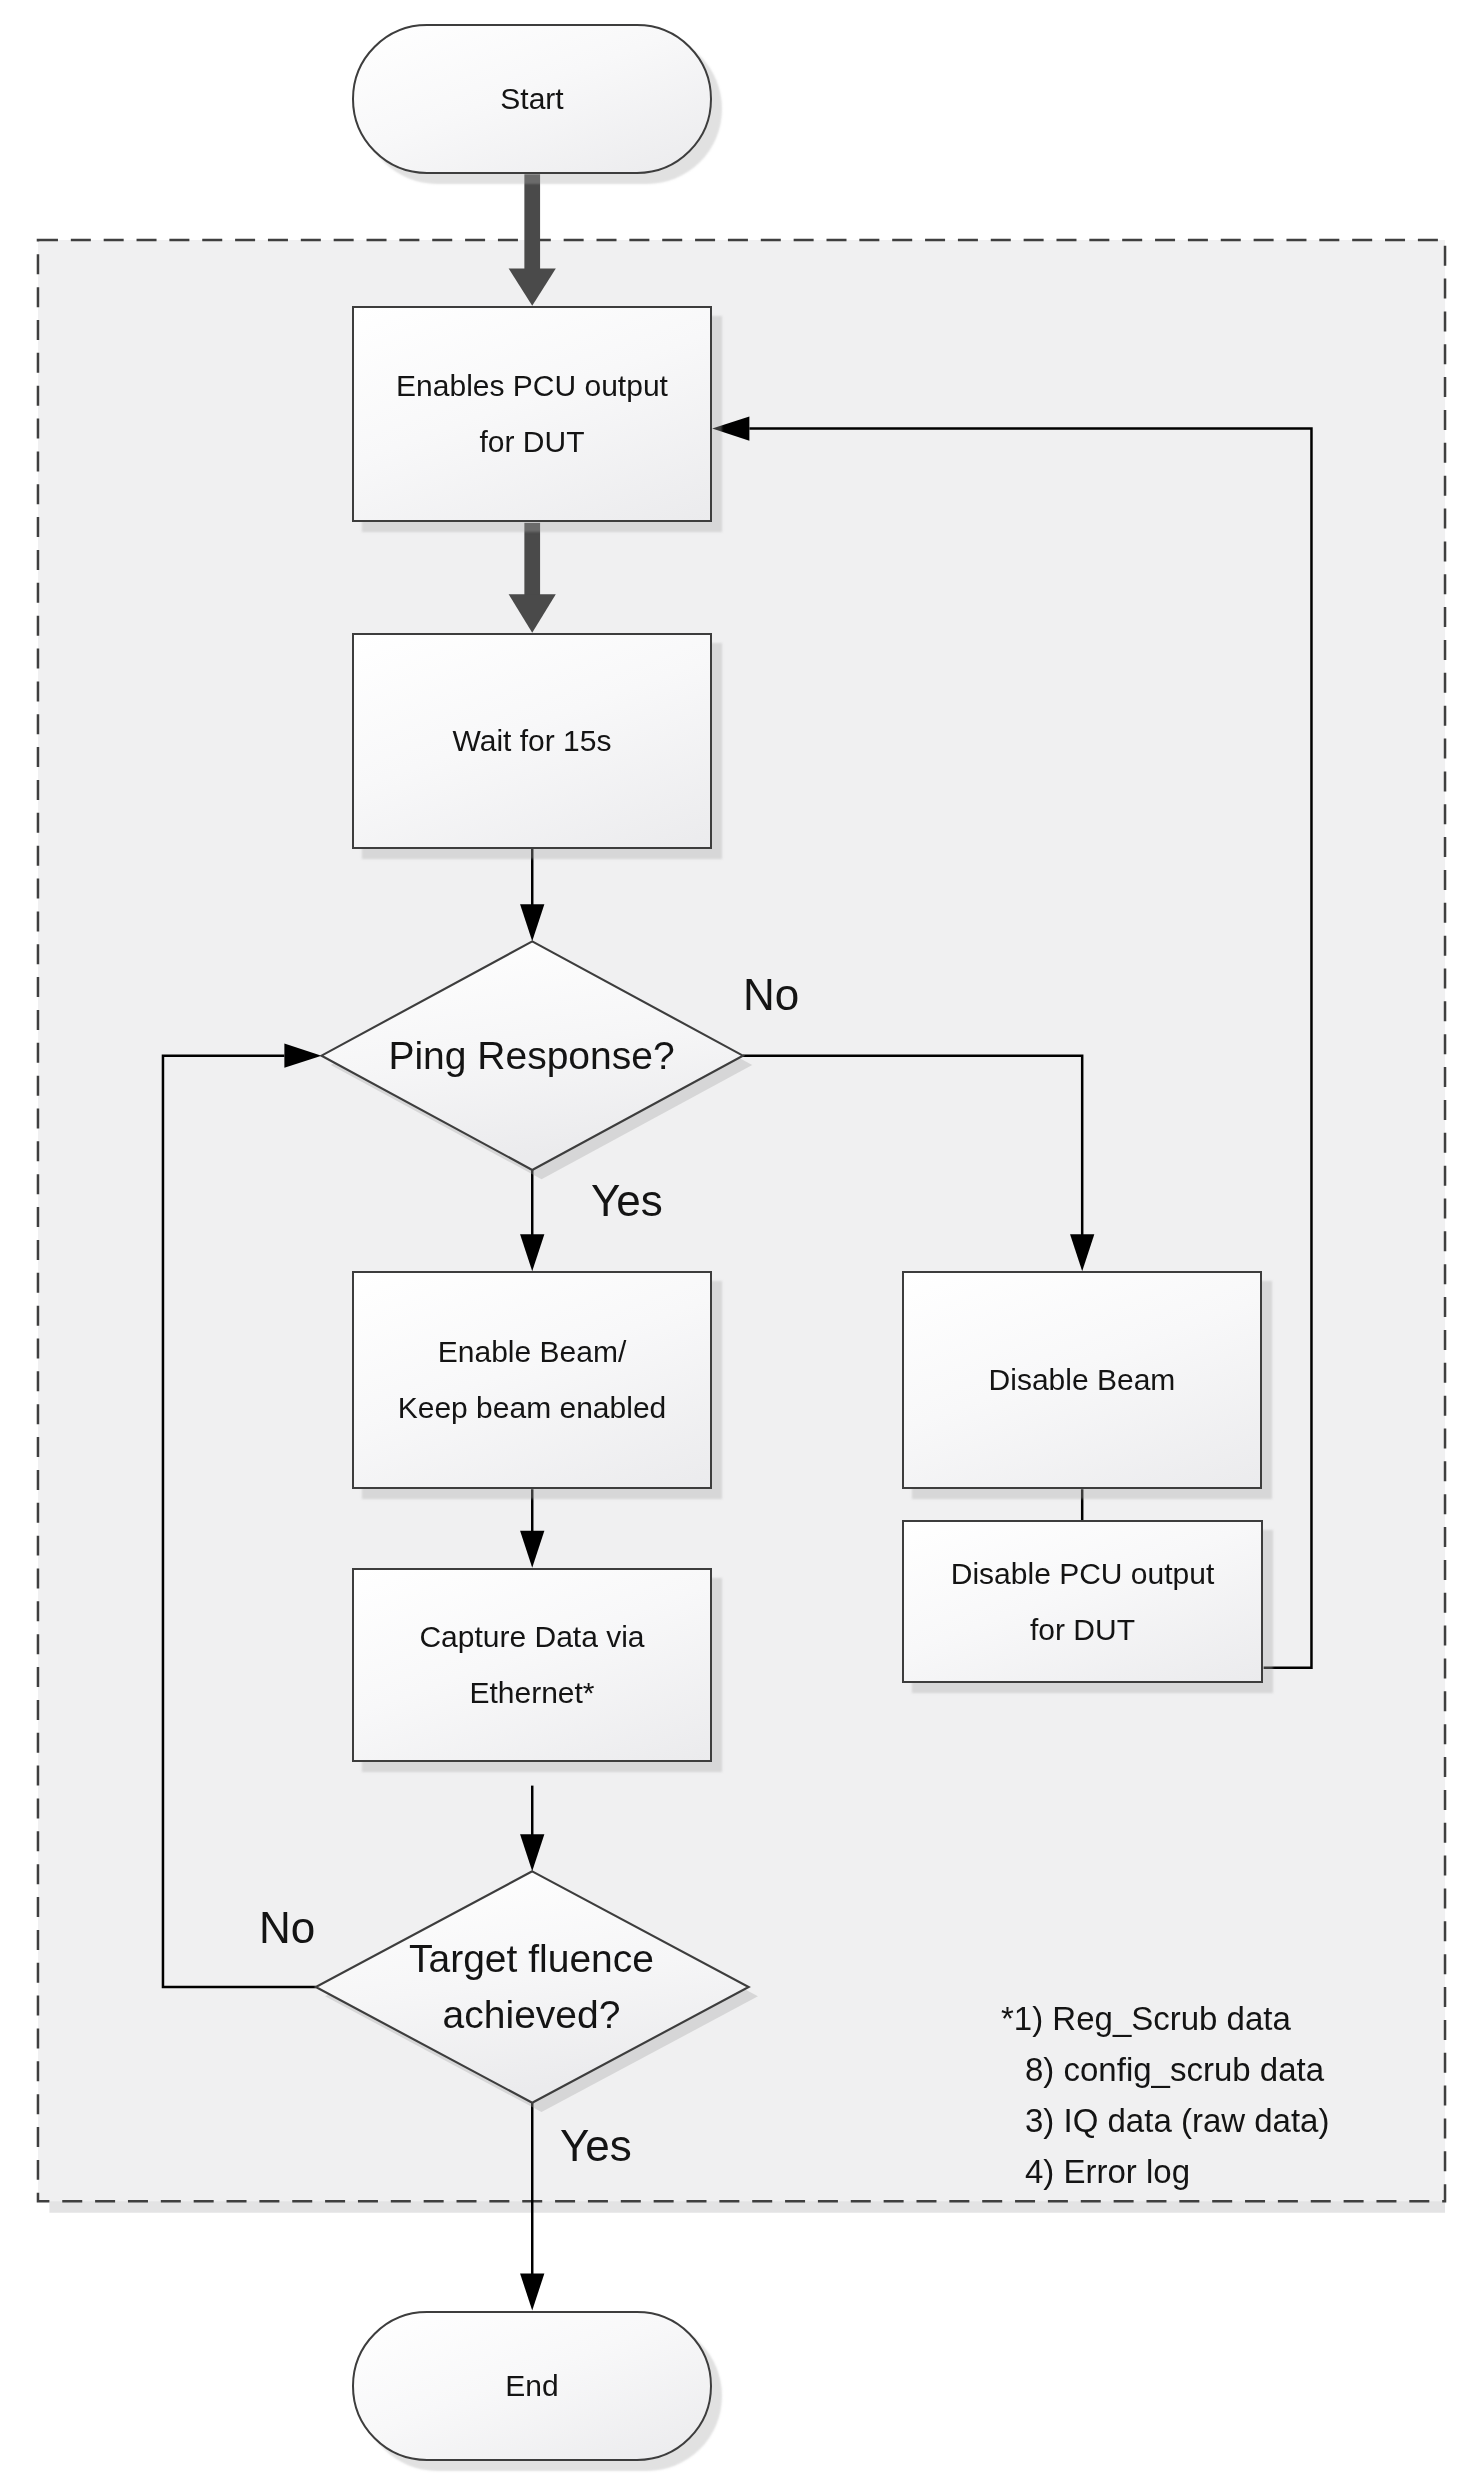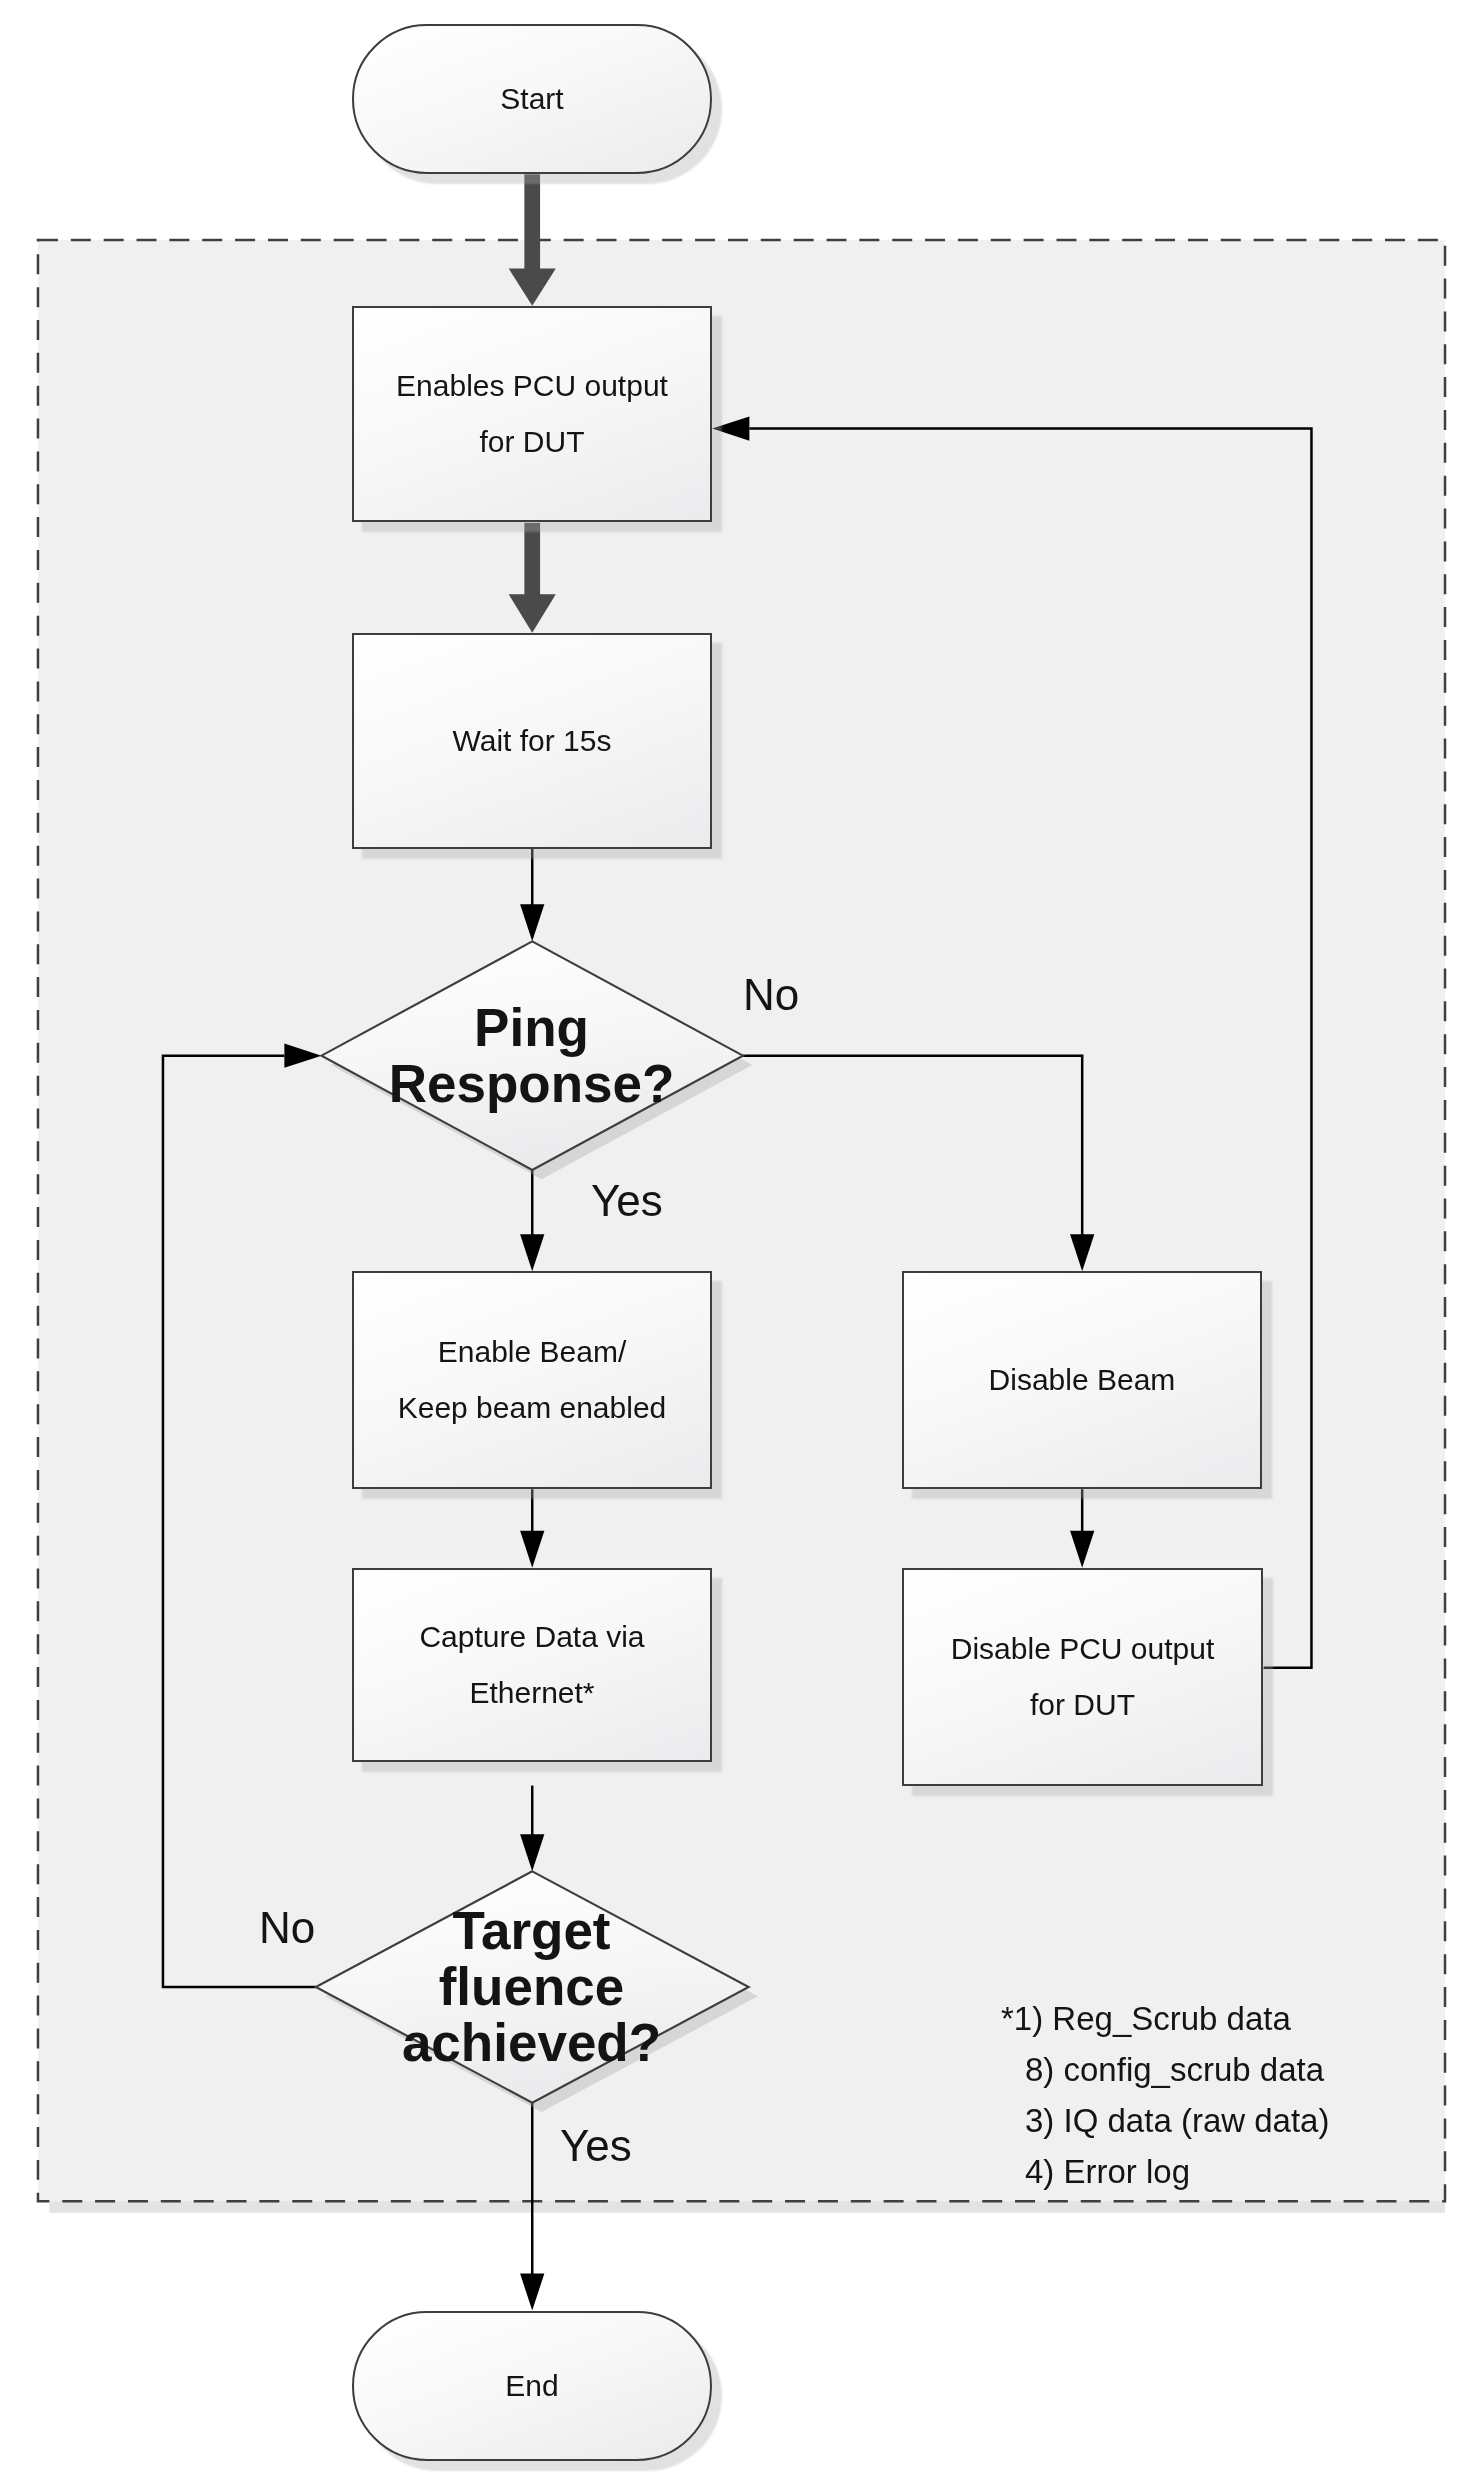--- a/index.html
+++ b/index.html
@@ -20,21 +20,21 @@
     display:flex;align-items:center;justify-content:center;
     text-align:center;white-space:pre-line;
     font-size:30px;line-height:56px;
     box-sizing:border-box;
   }
   .terminator{border-radius:79px;}
   .diamond-label{
     position:absolute;z-index:3;
     display:flex;align-items:center;justify-content:center;
     text-align:center;white-space:pre-line;
-    font-size:53px;line-height:56px;font-weight:bold;
+    font-size:39px;line-height:56px;
   }
   .edge-label{
     position:absolute;z-index:3;
     font-size:44px;line-height:44px;
   }
   .notes{
     position:absolute;z-index:3;
     left:1001px;top:1993px;
     font-size:33px;line-height:51px;
   }
@@ -143,21 +143,21 @@
 
   <div class="node" style="left:902px;top:1271px;width:360px;height:218px;text-align:center;">
     <span>Disable Beam</span>
   </div>
 
   <div class="node" style="left:352px;top:1568px;width:360px;height:194px;">
     <span>Capture Data via
 Ethernet*</span>
   </div>
 
-  <div class="node" style="left:902px;top:1568px;width:361px;height:218px;">
+  <div class="node" style="left:902px;top:1520px;width:361px;height:163px;">
     <span>Disable PCU output
 for DUT</span>
   </div>
 
   <div class="node terminator" style="left:352px;top:2311px;width:360px;height:150px;">
     <span>End</span>
   </div>
 
   <div class="diamond-label" style="left:371px;top:1027px;width:321px;height:57px;">Ping Response?</div>
   <div class="diamond-label" style="left:371px;top:1930px;width:321px;height:114px;">Target fluence

